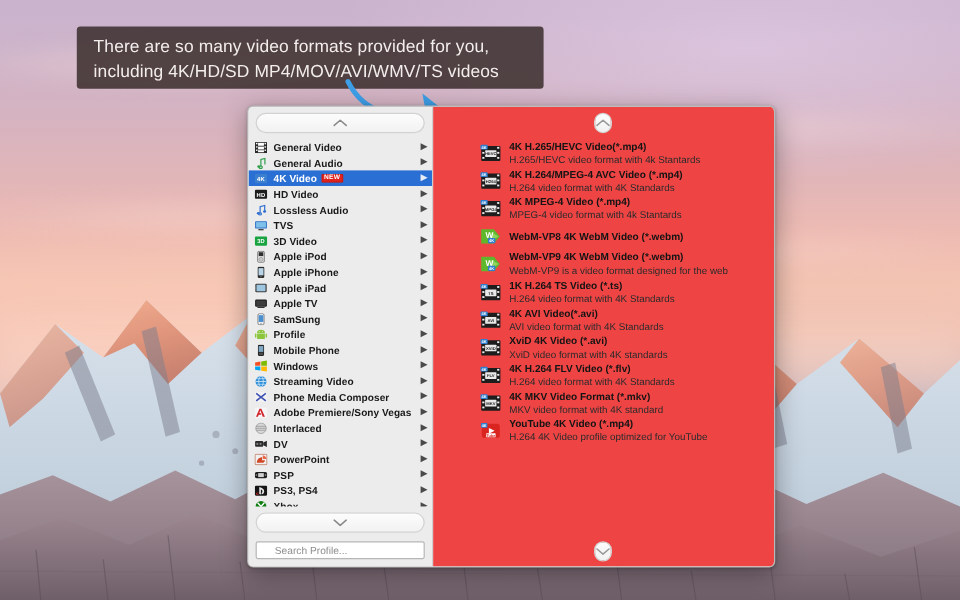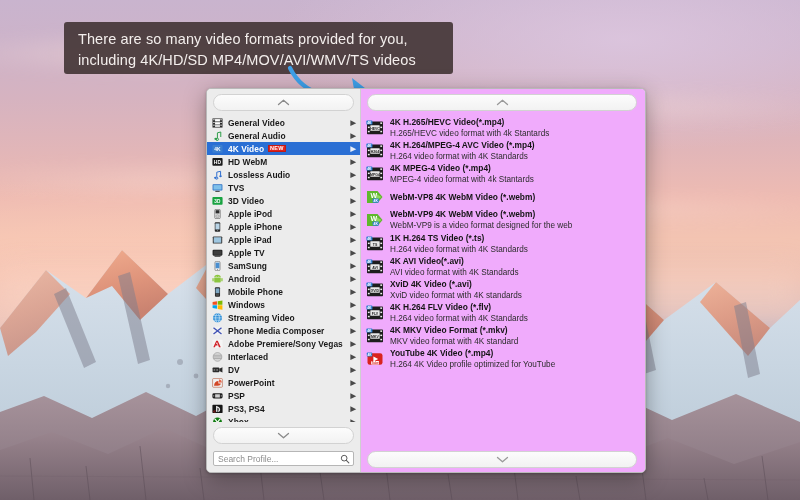--- a/index.html
+++ b/index.html
@@ -54,21 +54,21 @@
     position:absolute; left:206px; top:88px; width:440px; height:385px;
     background:#ececec;
     border:1px solid #b9b9b9;
     border-radius:5px;
     box-shadow:0 6px 22px rgba(0,0,0,.34), 0 1px 3px rgba(0,0,0,.22);
     display:flex;
     overflow:hidden;
   }
   .col { display:flex; flex-direction:column; height:100%; }
   #left-col  { width:154px; background:#ececec; border-right:1px solid #cfcfcf; }
-  #right-col { flex:1; background:#f0abfc; }
+  #right-col { flex:1; background:#ef4444;align-items:center; }
 
   
   .scroll-nub {
     margin:5px 6px 4px 6px; height:17px; flex:0 0 auto;
     background:linear-gradient(to bottom,#fcfcfc,#f2f2f2);
     border:1px solid #d2d2d2; border-radius:9px;
     display:flex; align-items:center; justify-content:center;
   }
   .scroll-nub svg { display:block; }
   #right-col .scroll-nub { margin:5px 8px 4px 6px; }
@@ -89,21 +89,21 @@
     box-shadow:0 0 0 .5px #a8120d inset;
   }
   .cat-row .chev { margin-left:auto; color:#4a4a4a; font-size:7px; line-height:1; }
   .cat-row.sel { background:#2a6fd4; color:#fff; }
   .cat-row.sel .chev { color:#e8eef8; }
 
   
   #search-wrap { flex:0 0 auto; padding:3px 6px 6px 6px; }
   #search-box {
     height:15px; background:#fff; border:1px solid #b6b6b6; border-radius:2px;
-    display:flex; align-items:center; padding:0 3px 0 4px;gap:11px;
+    display:flex; align-items:center; padding:0 3px 0 15px;gap:11px;
   }
   #search-input {
     flex:1; border:0; outline:0; background:transparent;
     font-family:"Liberation Sans", sans-serif; font-size:8.5px; color:#4a4a4a;
   }
   #search-input::placeholder { color:#8d8d8d; }
 
   
   #fmt-list { flex:1 1 auto; overflow:hidden; padding:1px 0 0 2px; }
   .fmt-row { height:23.2px; display:flex; align-items:center; padding:0 4px 0 3px; }
@@ -268,21 +268,21 @@
           <span class="badge">NEW</span>
           <span class="chev">▶</span>
         </div>
         <div class="cat-row">
           <span class="ci">
             <svg class="ico-svg" viewBox="0 0 12 11">
               <rect x="0.4" y="1.2" width="11.2" height="8.4" rx="1" fill="#1c1c1c"></rect>
               <text x="5.9" y="7.6" font-size="5.4" font-weight="bold" fill="#fff" text-anchor="middle" font-family="Liberation Sans,sans-serif">HD</text>
             </svg>
           </span>
-          <span class="cname">HD WebM</span>
+          <span class="cname">HD Video</span>
           <span class="chev">▶</span>
         </div>
         <div class="cat-row">
           <span class="ci">
             <svg class="ico-svg" viewBox="0 0 12 11">
               <path d="M3.6,9.0 a1.4,1.1 0 1,0 1.6,-1.1 V2.4 L9.4,1.4 V6.4" fill="none" stroke="#2f6fd0" stroke-width="1.1"></path>
               <ellipse cx="3.7" cy="8.5" rx="1.5" ry="1.2" fill="#2f6fd0"></ellipse>
               <ellipse cx="9.3" cy="6.9" rx="1.4" ry="1.1" fill="#2f6fd0"></ellipse>
             </svg>
           </span>
@@ -369,21 +369,21 @@
           <span class="ci">
             <svg class="ico-svg" viewBox="0 0 12 11">
               <path d="M2.4,4.4 h7.2 v4.2 a0.8,0.8 0 0,1 -0.8,0.8 h-5.6 a0.8,0.8 0 0,1 -0.8,-0.8 Z" fill="#8cc63f"></path>
               <path d="M2.4,3.9 a3.6,3.0 0 0,1 7.2,0 Z" fill="#8cc63f"></path>
               <circle cx="4.5" cy="2.6" r="0.45" fill="#fff"></circle>
               <circle cx="7.5" cy="2.6" r="0.45" fill="#fff"></circle>
               <rect x="0.4" y="4.4" width="1.4" height="3.8" rx="0.7" fill="#8cc63f"></rect>
               <rect x="10.2" y="4.4" width="1.4" height="3.8" rx="0.7" fill="#8cc63f"></rect>
             </svg>
           </span>
-          <span class="cname">Android</span>
+          <span class="cname">Profile</span>
           <span class="chev">▶</span>
         </div>
         <div class="cat-row">
           <span class="ci">
             <svg class="ico-svg" viewBox="0 0 12 11">
               <rect x="3.2" y="0.4" width="5.6" height="10.2" rx="1" fill="#242424"></rect>
               <rect x="3.9" y="1.5" width="4.2" height="5.4" fill="#7fa8c4"></rect>
               <rect x="4.1" y="7.5" width="3.8" height="2.3" fill="#4a4a4a"></rect>
             </svg>
           </span>

